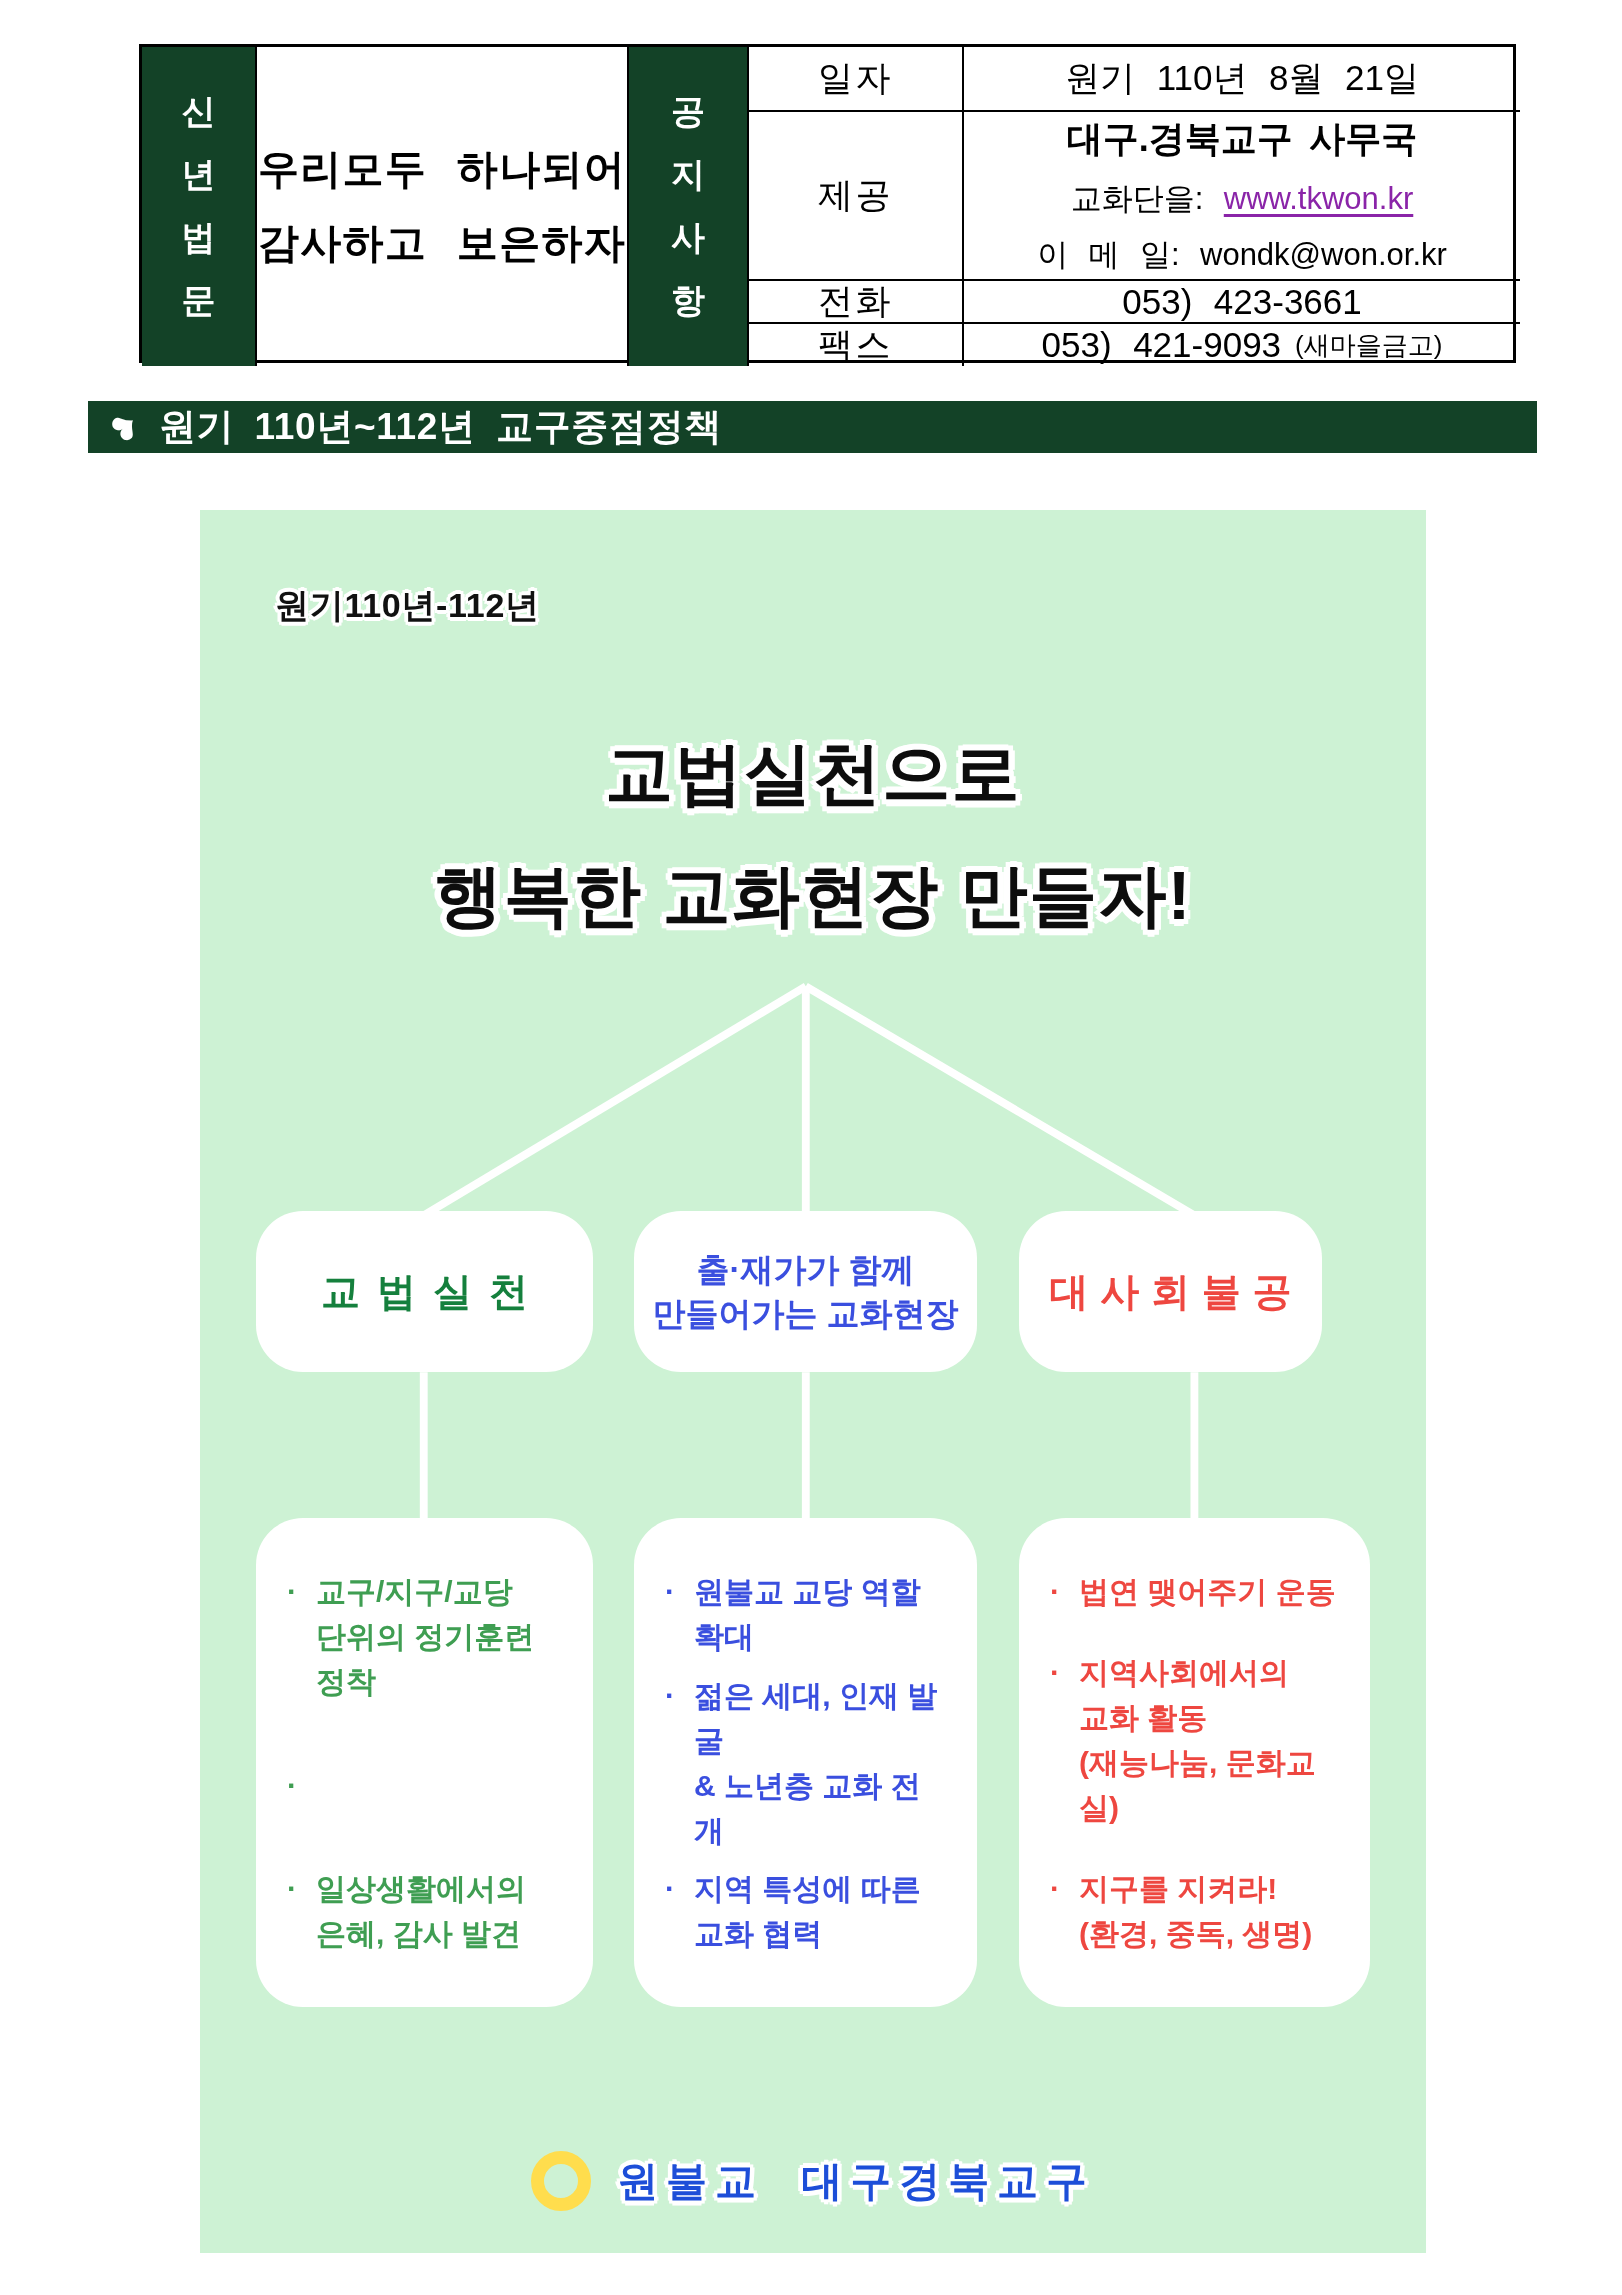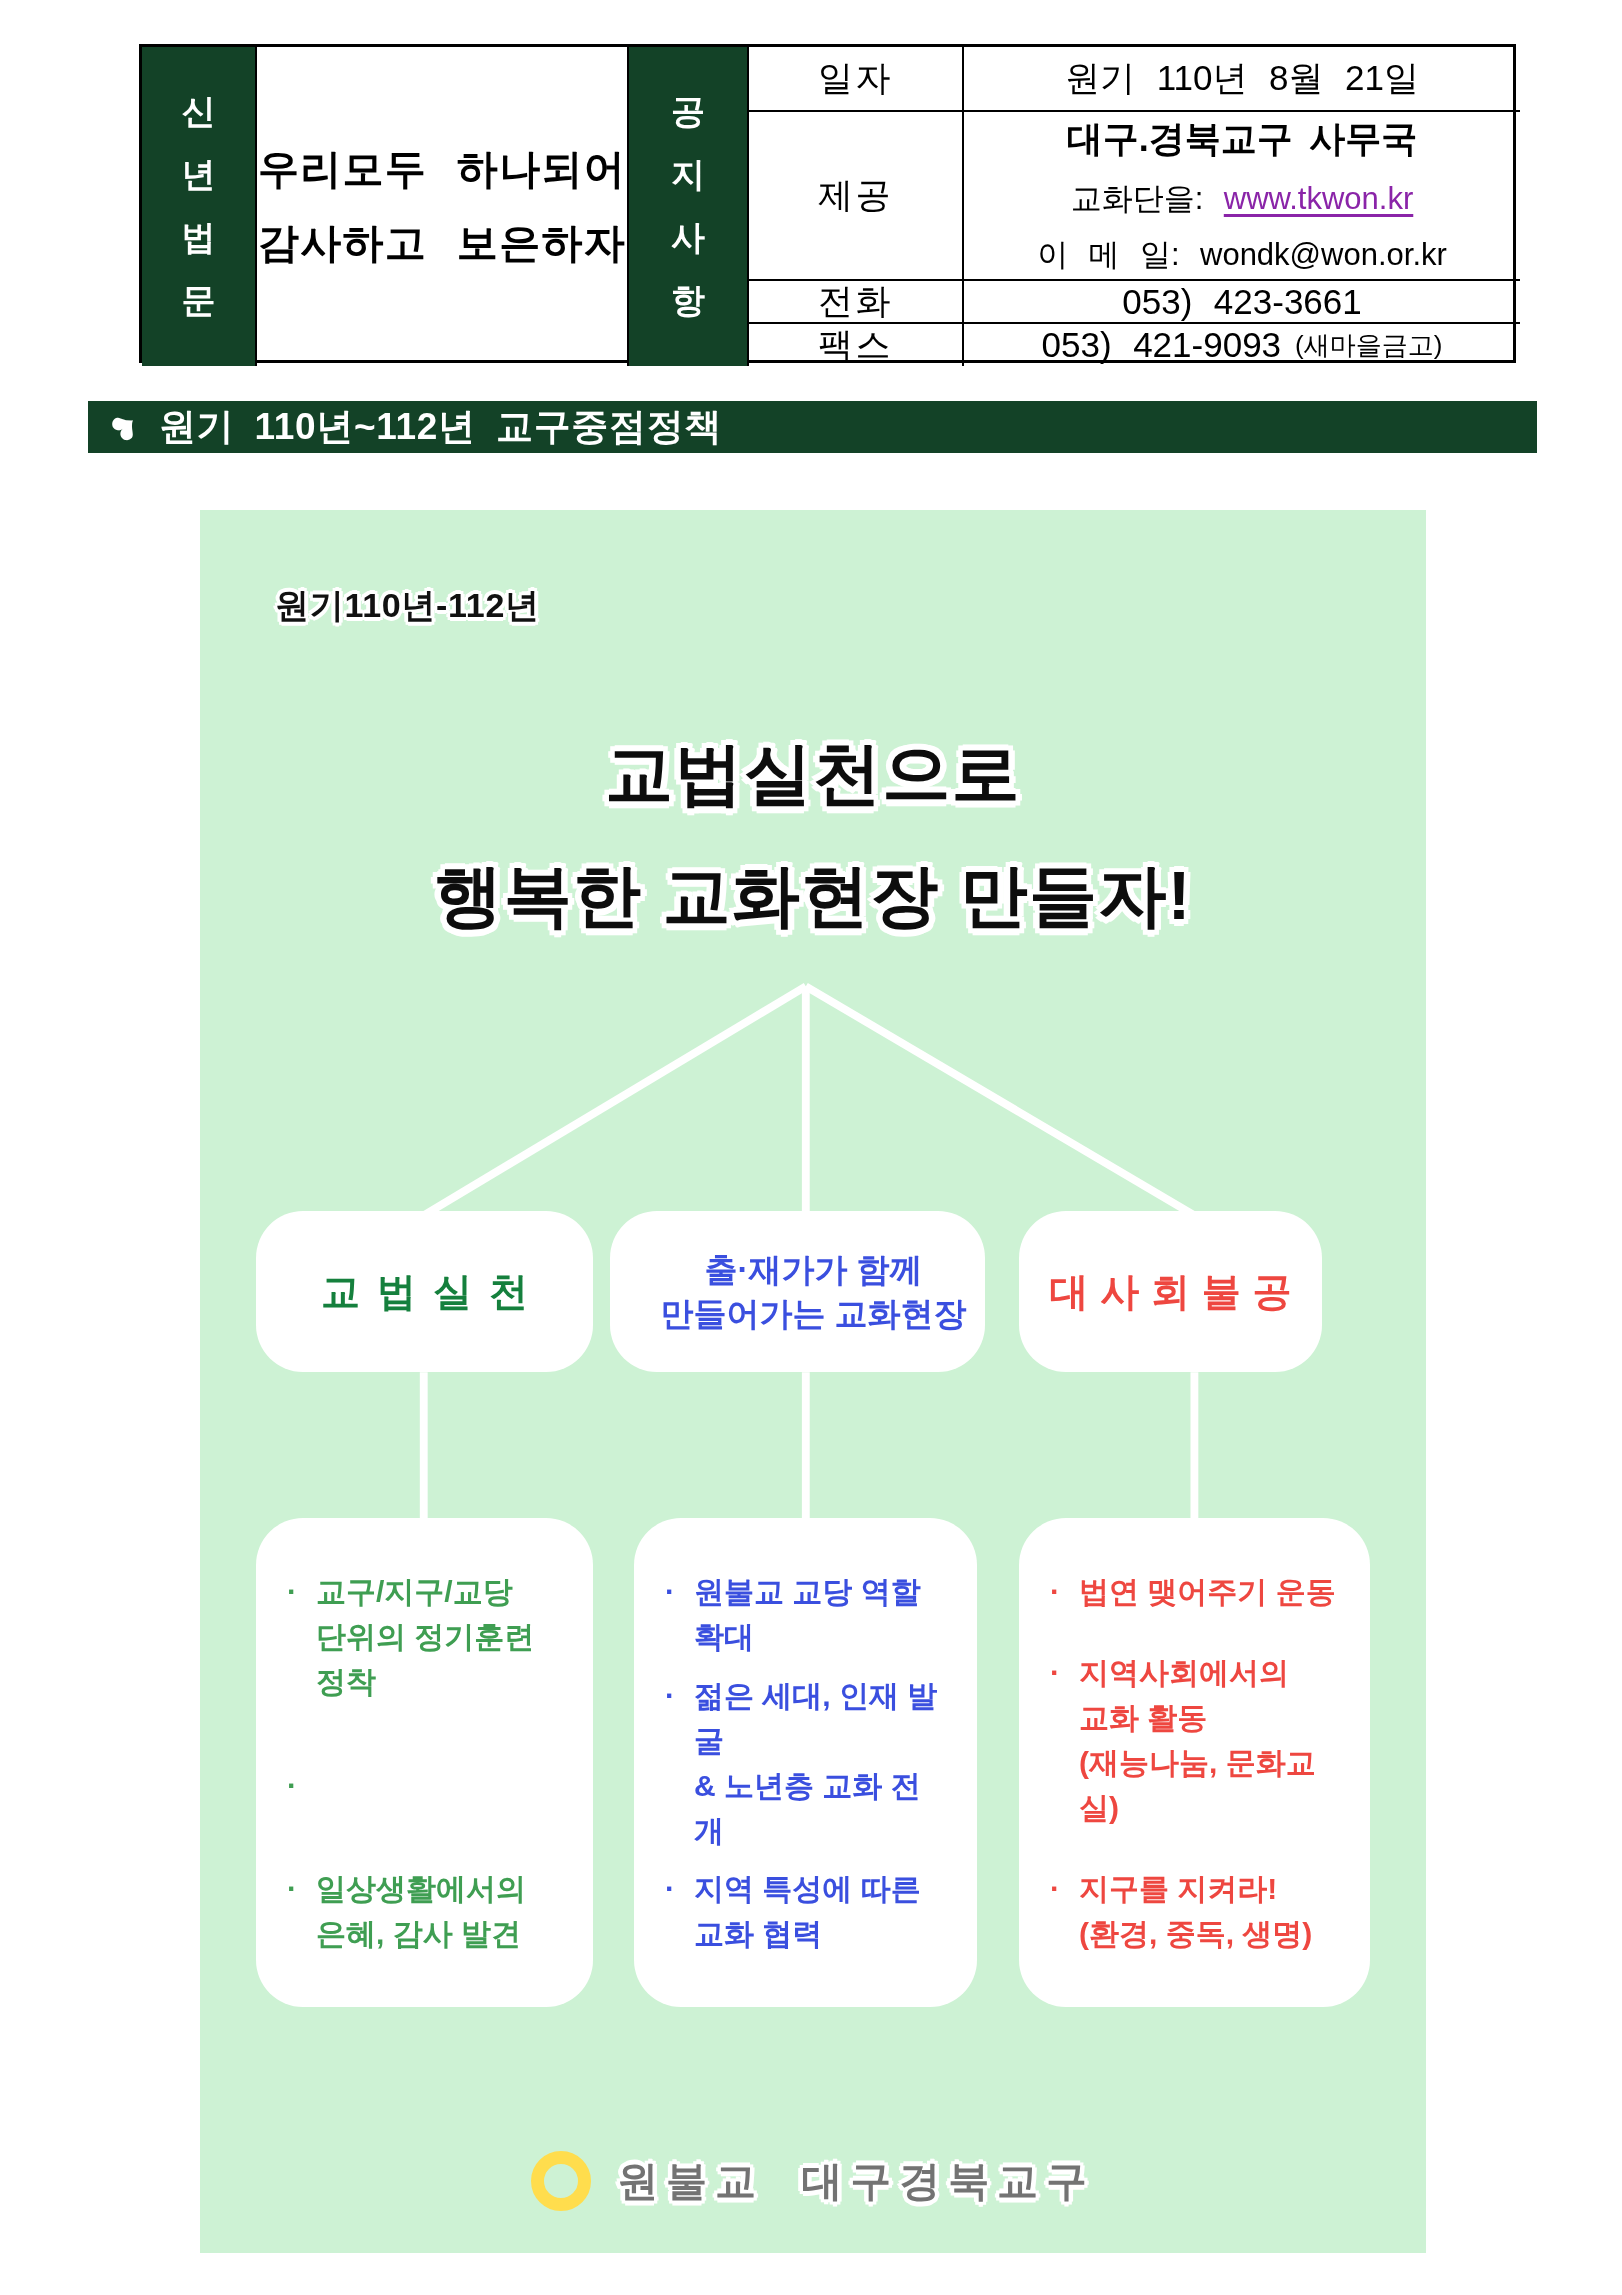--- a/index.html
+++ b/index.html
@@ -51,39 +51,39 @@
     position:absolute;left:0;top:202px;width:100%;text-align:center;
     font-size:68px;font-weight:900;color:#0d0d0d;line-height:122px;letter-spacing:1.3px;
     text-shadow:6.5px 0 0 #fff,-6.5px 0 0 #fff,0 6.5px 0 #fff,0 -6.5px 0 #fff,4.6px 4.6px 0 #fff,-4.6px 4.6px 0 #fff,4.6px -4.6px 0 #fff,-4.6px -4.6px 0 #fff;
   }
   .tree-svg{position:absolute;left:0;top:0;width:1226px;height:1743px;}
   .pillar-head{
     position:absolute;top:701px;height:161px;background:#fff;border-radius:47px;
     display:flex;align-items:center;justify-content:center;text-align:center;font-weight:800;
   }
   .head-1{left:56px;width:337px;font-size:39px;color:#15803d;letter-spacing:17px;padding-left:17px;box-sizing:border-box;}
-  .head-2{left:410px;width:343px;font-size:33px;color:#3a4fdf;line-height:1.32;white-space:pre-line;padding-left:32px;}
+  .head-2{left:434px;width:343px;font-size:33px;color:#3a4fdf;line-height:1.32;white-space:pre-line;}
   .head-3{left:819px;width:303px;font-size:39px;color:#ee4740;letter-spacing:11.8px;padding-left:11.8px;box-sizing:border-box;}
   .pillar-body{
     position:absolute;top:1008px;height:489px;background:#fff;border-radius:47px;
     box-sizing:border-box;padding:51px 27.5px 51px 31px;
     display:flex;flex-direction:column;justify-content:space-between;
   }
   .body-1{left:56px;width:337px;color:#3f9e52;}
   .body-2{left:434px;width:343px;color:#3a4fdf;}
   .body-3{left:819px;width:351px;color:#ee4740;}
   .pillar-item{display:flex;align-items:flex-start;font-size:30px;font-weight:700;line-height:1.5;}
   .bullet{width:29px;flex:0 0 29px;font-size:30px;line-height:1.5;}
   .item-text{white-space:pre-line;}
   .poster-footer{
     position:absolute;left:0;top:1641px;width:100%;display:flex;align-items:center;justify-content:center;column-gap:26px;
   }
   .won-circle{width:60px;height:60px;border-radius:50%;border:13.7px solid #ffdd4d;box-sizing:border-box;}
   .footer-text{
-    font-size:41px;font-weight:900;color:#737373;letter-spacing:7.9px;word-spacing:18.3px;white-space:nowrap;
+    font-size:41px;font-weight:900;color:#1d4ed8;letter-spacing:7.9px;word-spacing:18.3px;white-space:nowrap;
     text-shadow:4.6px 0 0 #fff,-4.6px 0 0 #fff,0 4.6px 0 #fff,0 -4.6px 0 #fff,3.3px 3.3px 0 #fff,-3.3px 3.3px 0 #fff,3.3px -3.3px 0 #fff,-3.3px -3.3px 0 #fff;
   }
 </style>
 </head>
 <body>
 
 <div>
 
   <div class="info-table">
     <div class="cell green span-rows">

